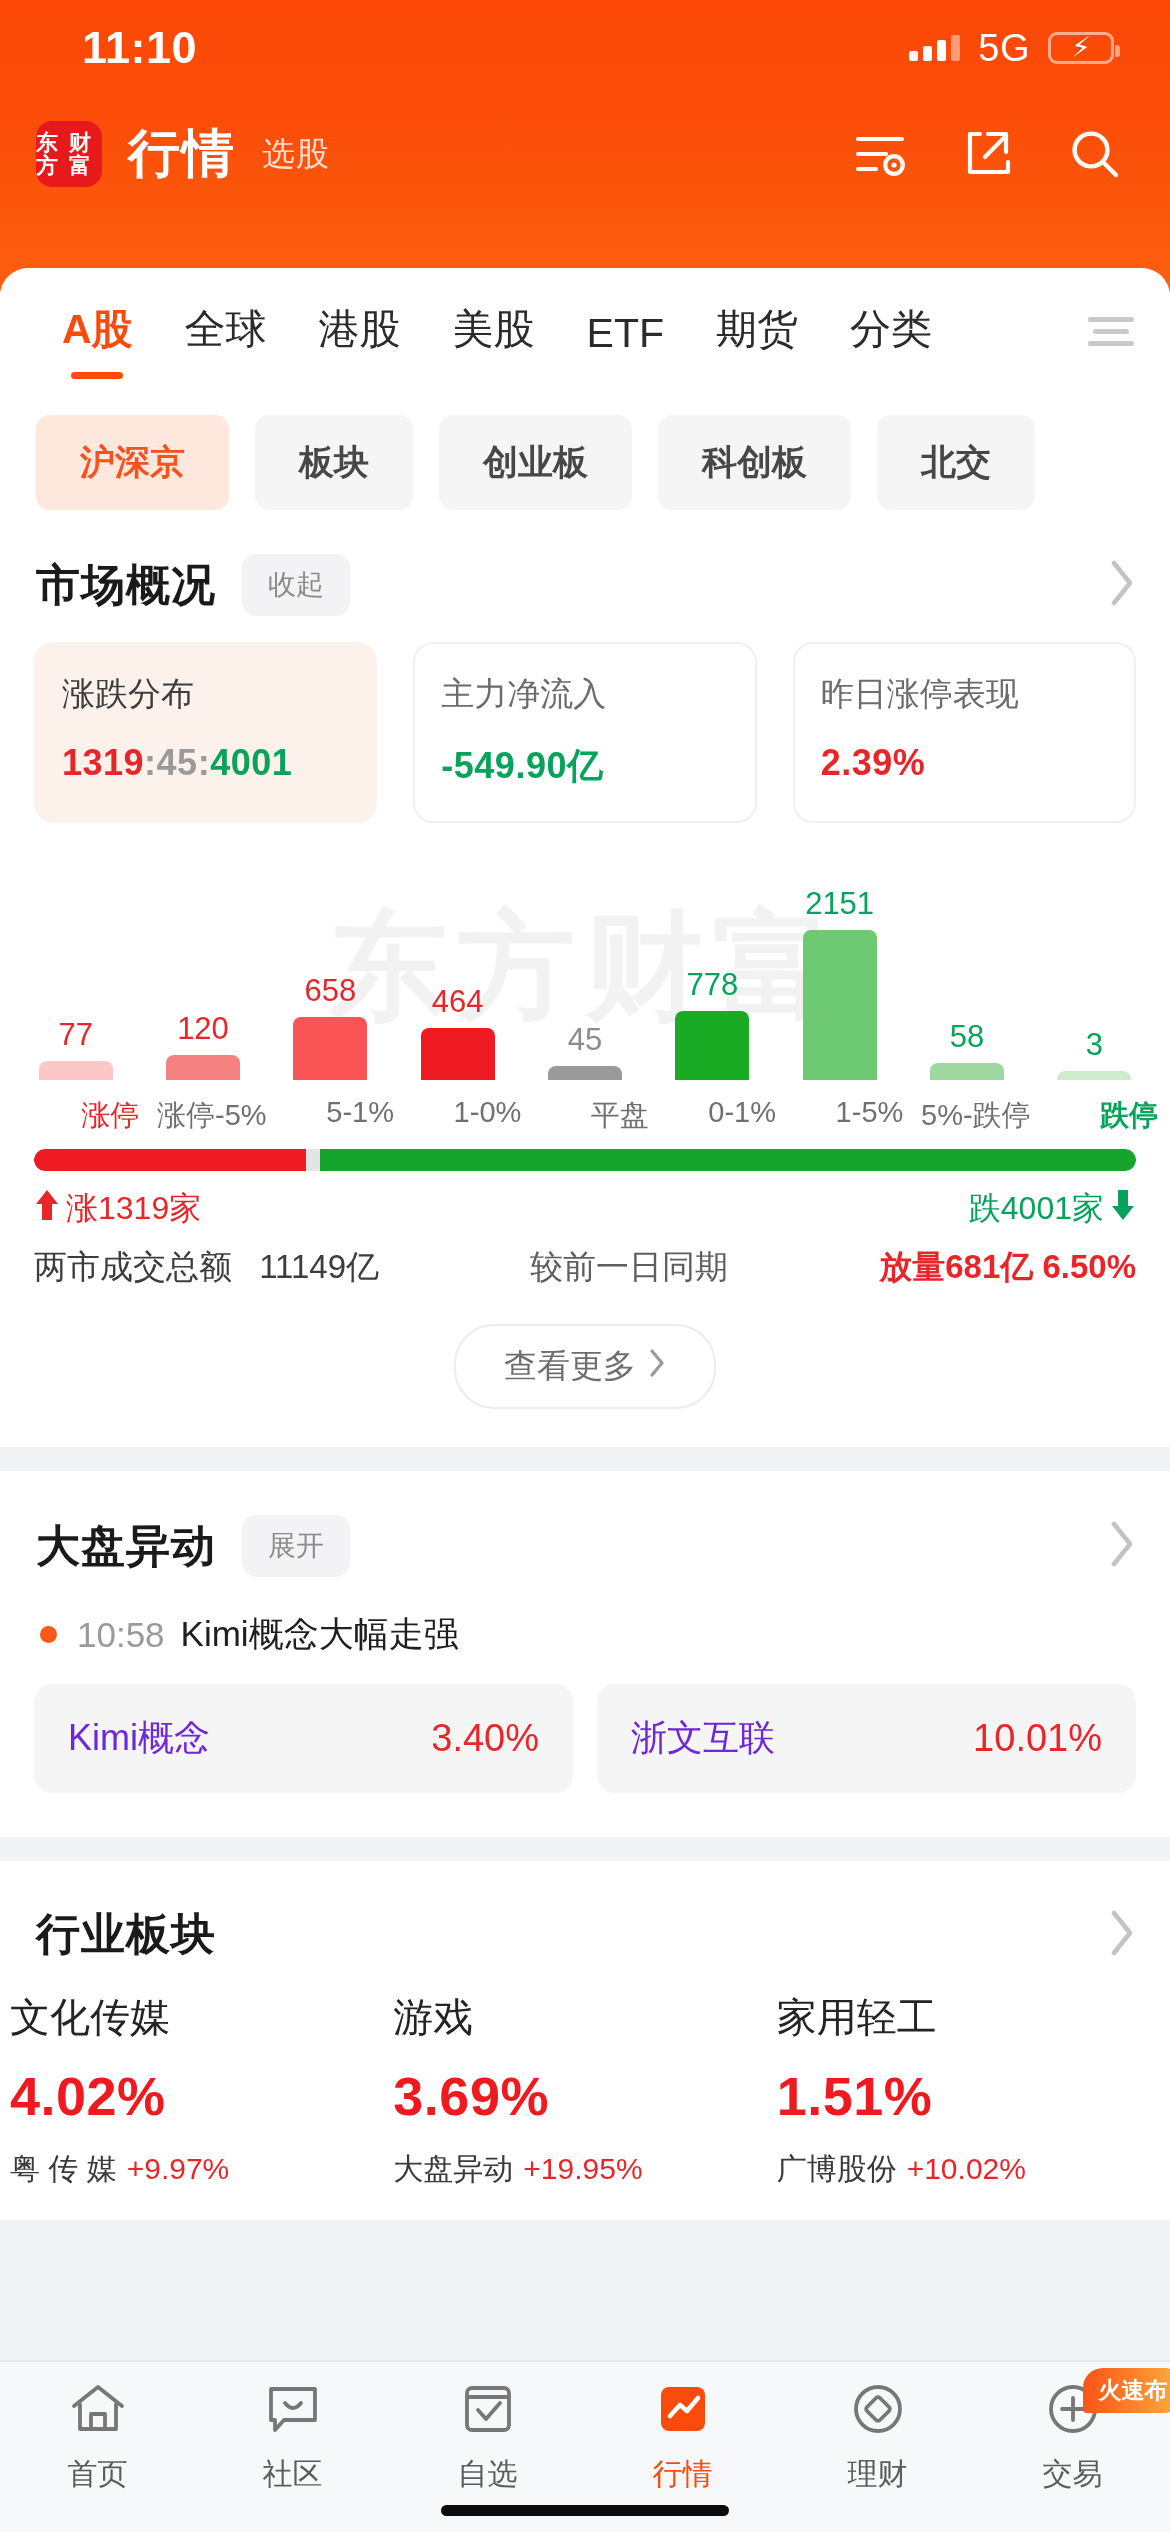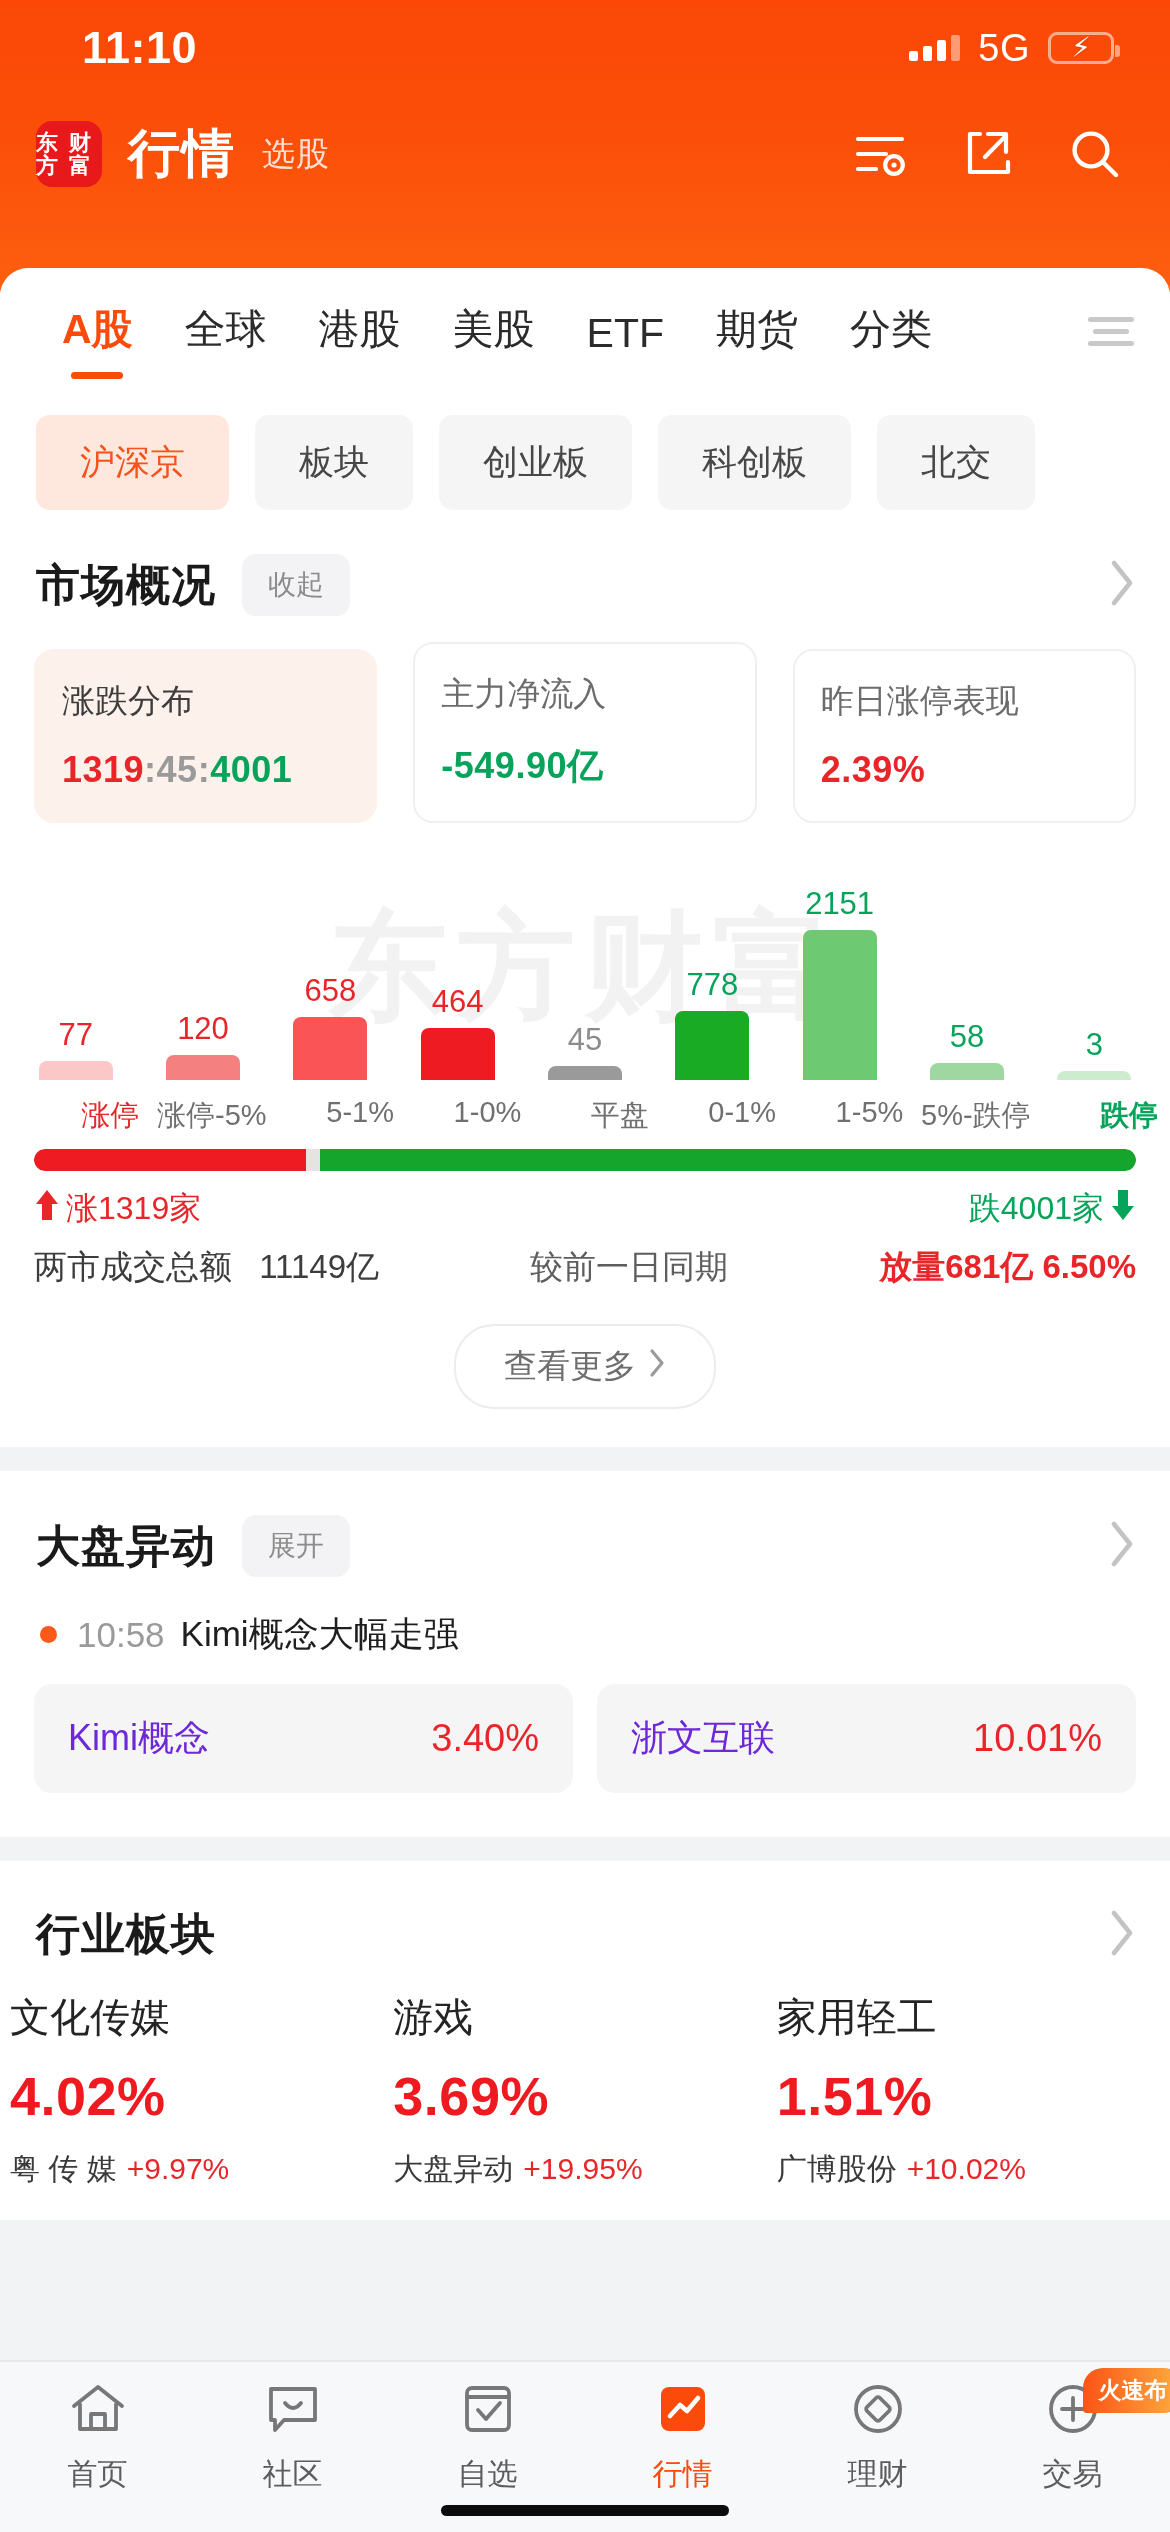--- a/index.html
+++ b/index.html
@@ -89,37 +89,37 @@
   .tabs-more i{ display:block; width:46px; }
   .tabs-more i b{ display:block; height:5px; background:#c9c9c9; border-radius:3px; margin:7px 0; }
   .tabs-more i b:nth-child(2){ width:80%; margin-left:10%; }
 
   
   .chips{
     display:flex; gap:26px; padding:52px 0 0 36px; overflow:hidden;
   }
   .chip{
     background:#f5f5f6; color:#474747; font-size:35px;
-    border-radius:14px; padding:24px 44px; white-space:nowrap; flex:none;
+    border-radius:14px; padding:24px 44px; white-space:nowrap; flex:none;font-weight:bold;
   }
   .chip.active{ background:#fee7dc; color:#f7521d; }
 
   
   .sec-head{
     display:flex; align-items:center; padding:44px 34px 0 36px;
   }
   .sec-title{ font-size:44px; font-weight:700; color:#1a1a1a; letter-spacing:1px; }
   .sec-badge{
     margin-left:26px; background:#f3f3f5; color:#8c8c8c; font-size:28px;
     padding:12px 26px; border-radius:14px;
   }
   .sec-arrow{ margin-left:auto; color:#bdbdbd; }
 
   
-  .stat-cards{ display:flex; gap:36px; padding:26px 34px 12px 34px;align-items:flex-end; }
+  .stat-cards{ display:flex; gap:36px; padding:26px 34px 12px 34px; }
   .stat-card{
     flex:1; border-radius:20px; background:#fff; border:2px solid #f0f0f0;
     padding:28px 0 30px 26px; min-height:150px;
   }
   .stat-card.hl{ background:#fdf1ec; border-color:#fdf1ec; }
   .stat-label{ font-size:33px; color:#6c6c6c; }
   .stat-label.dark{ color:#3d3d3d; }
   .stat-value{ font-size:36px; font-weight:700; margin-top:25px; letter-spacing:0.5px; }
   .up{ color:#e8262a; } .down{ color:#07a35a; } .flat{ color:#9a9a9a; }
 

